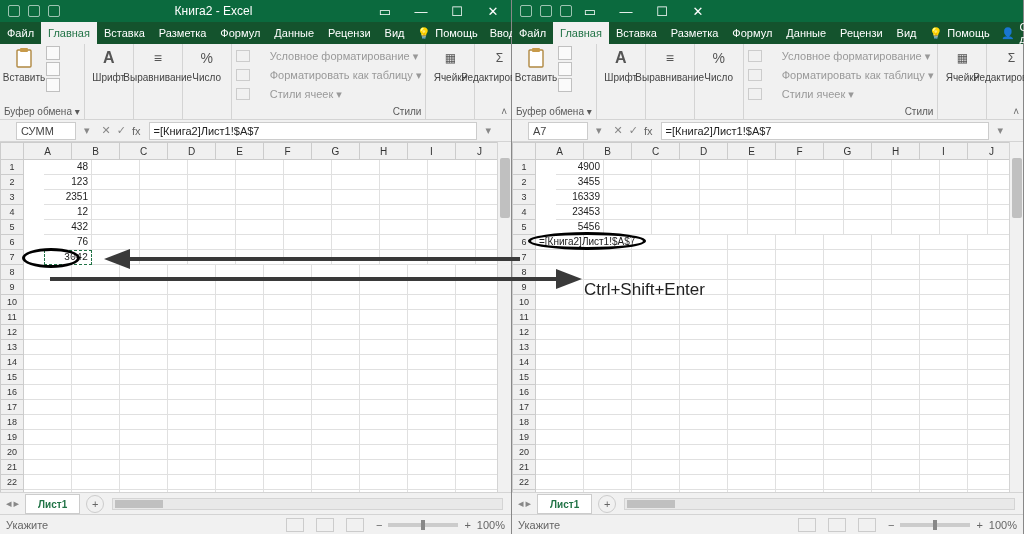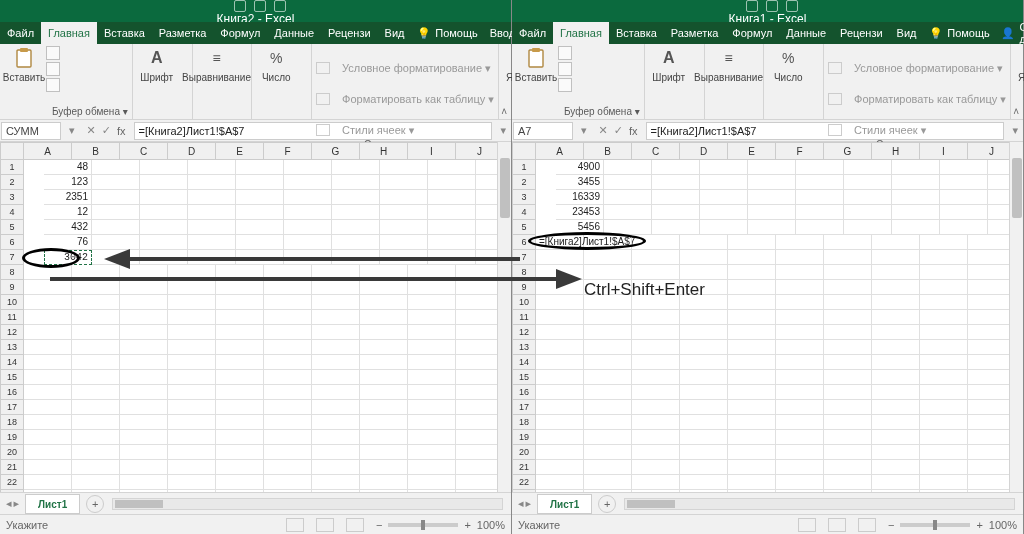--- a/index.html
+++ b/index.html
@@ -1,42 +1,42 @@
 <!DOCTYPE html>
 <html><head>
 <meta charset="utf-8">
 <style>
 * { margin:0; padding:0; box-sizing:border-box; font-family:"Segoe UI",Tahoma,sans-serif; font-size:11px; }
 body { width:1024px; height:534px; background:#fff; position:relative; overflow:hidden; }
 .app { position:absolute; top:0; height:534px; width:512px; display:flex; flex-direction:column; border-right:1px solid #888; }
 .left { left:0; } .right { left:512px; }
-.titlebar { height:22px; background:#0b6a3e; color:#fff; display:flex; align-items:center;flex-direction:column; }
+.titlebar { height:22px; background:#0b6a3e; color:#fff; display:flex; align-items:center; }
 .titlebar .spacer { width:60px; display:flex; gap:8px; padding-left:8px; }
 .titlebar .title { flex:1; text-align:center; font-size:12px; }
 .titlebar .winbtns { display:flex; }
 .titlebar .winbtn { width:36px; height:22px; display:flex; align-items:center; justify-content:center; color:#fff; font-size:13px; }
 .qatbtn { width:12px; height:12px; border:1px solid rgba(255,255,255,.6); border-radius:2px; }
 .tabs { height:22px; background:#14532d; display:flex; }
 .tab { padding:0 7px; height:22px; line-height:22px; color:#fff; font-size:11px; white-space:nowrap; }
 .tab.active { background:#f1f1f1; color:#217346; }
 .tabs .rspace { flex:1; }
 .tabs .help { display:flex; align-items:center; color:#fff; gap:4px; padding:0 6px; }
 .ribbon { height:76px; background:#f1f1f1; border-bottom:1px solid #d4d4d4; display:flex; position:relative; }
 .rgroup { display:flex; flex-direction:column; border-right:1px solid #d4d4d4; padding:2px 4px 0 4px; }
 .rgroup .body { flex:1; display:flex; align-items:flex-start; gap:2px; }
-.rgroup .lbl { text-align:left; font-size:10px; color:#5a5a5a; padding:1px 0 2px; white-space:nowrap;margin-left:48px; }
+.rgroup .lbl { text-align:right; font-size:10px; color:#5a5a5a; padding:1px 0 2px; white-space:nowrap; }
 .bigbtn { width:40px; display:flex; flex-direction:column; align-items:center; gap:2px; color:#444; }
 .bigbtn .ic { width:28px; height:24px; display:flex; align-items:center; justify-content:center; }
 .bigbtn .tx { font-size:10px; text-align:center; line-height:11px; }
 .smallcol { display:flex; flex-direction:column; gap:2px; }
 .smallbtn { width:14px; height:14px; border:1px solid #c0c0c0; background:#fafafa; }
-.styitem { display:flex; align-items:center; gap:12px; color:#999; font-size:10px; white-space:nowrap; height:16px;margin-top:12px; }
+.styitem { display:flex; align-items:center; gap:20px; color:#999; font-size:10px; white-space:nowrap; height:16px; }
 .styitem .sic { width:14px; height:12px; border:1px solid #ccc; }
 .collapse { position:absolute; right:4px; bottom:2px; font-size:10px; color:#666; }
-.fbar { height:22px; background:#f1f1f1; border-bottom:1px solid #d4d4d4; display:flex; align-items:center; padding:0 1px; gap:4px; }
+.fbar { height:22px; background:#f1f1f1; border-bottom:1px solid #d4d4d4; display:flex; align-items:center; padding:0 16px; gap:4px; }
 .namebox { width:60px; height:18px; border:1px solid #ccc; background:#fff; padding:0 4px; display:flex; align-items:center; color:#444; }
 .fgrp { display:flex; align-items:center; gap:6px; color:#888; padding:0 4px; }
 .fx { color:#666; }
 .fbox { flex:1; height:18px; border:1px solid #ccc; background:#fff; padding:0 4px; display:flex; align-items:center; color:#222; }
 .fbar .dd { color:#888; padding:0 4px; }
 .sheet { flex:1; position:relative; background:#fff; overflow:hidden; }
 .grid { position:absolute; inset:0; }
 .colhdrs { position:absolute; top:0; left:0; height:18px; display:flex; }
 .selall { width:24px; height:18px; border:1px solid #ccc; background:#f0f0f0; }
 .ch { width:48px; height:18px; border:1px solid #ccc; border-left:none; background:#f0f0f0; text-align:center; line-height:17px; color:#333; font-size:10px; }
@@ -546,21 +546,20 @@
       </div>
     </div>
   </div>
 <div class="app right" id="app1">
     <div class="titlebar">
       <div class="spacer">
         <div class="qatbtn"></div>
         <div class="qatbtn"></div>
         <div class="qatbtn"></div>
       </div>
-    <div class="title">Книга1 - Excel</div>
     <div class="winbtns">
       <div class="winbtn">▭</div>
       <div class="winbtn">—</div>
       <div class="winbtn">☐</div>
       <div class="winbtn">✕</div>
     </div>
     </div>
     <div class="tabs">
       <div class="tab">Файл</div>
       <div class="tab active">Главная</div>

